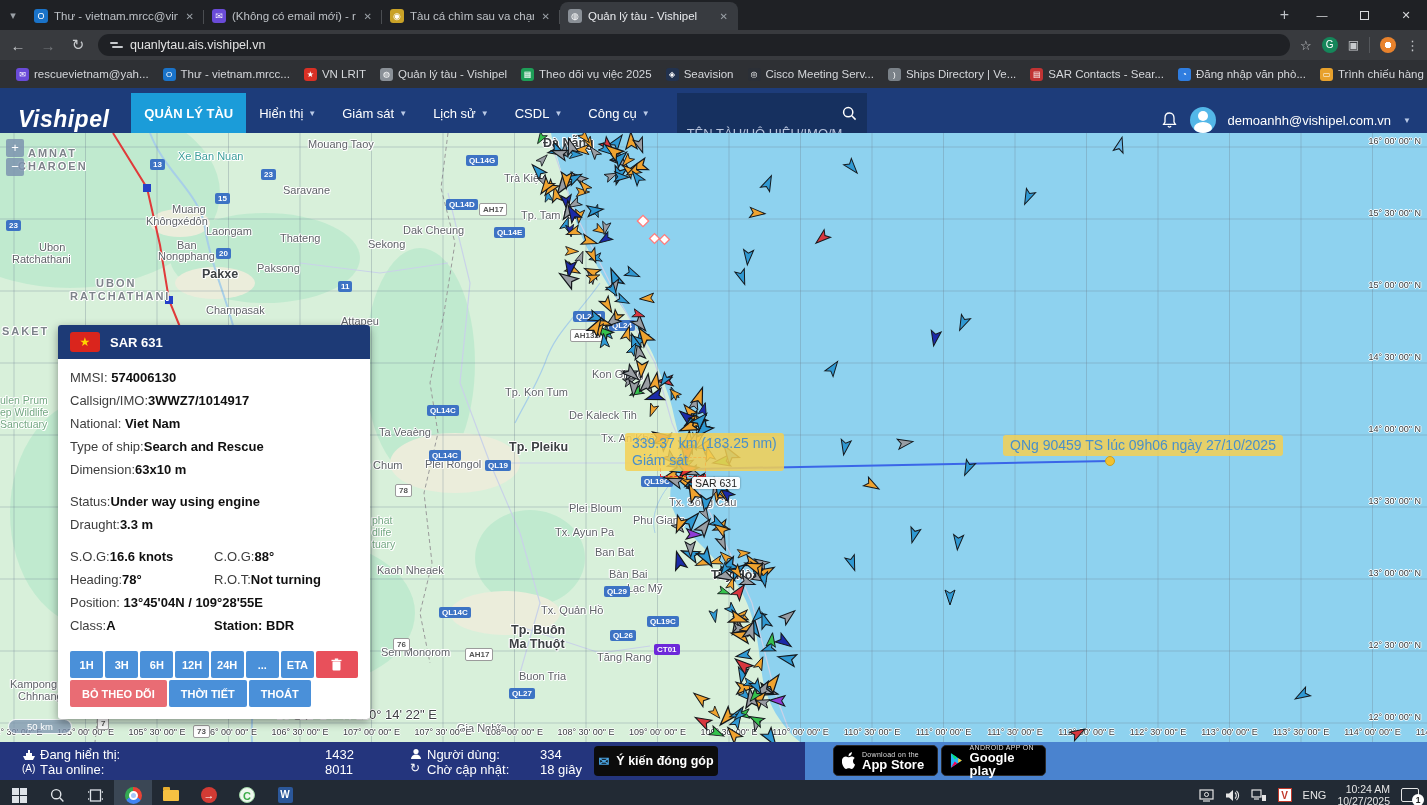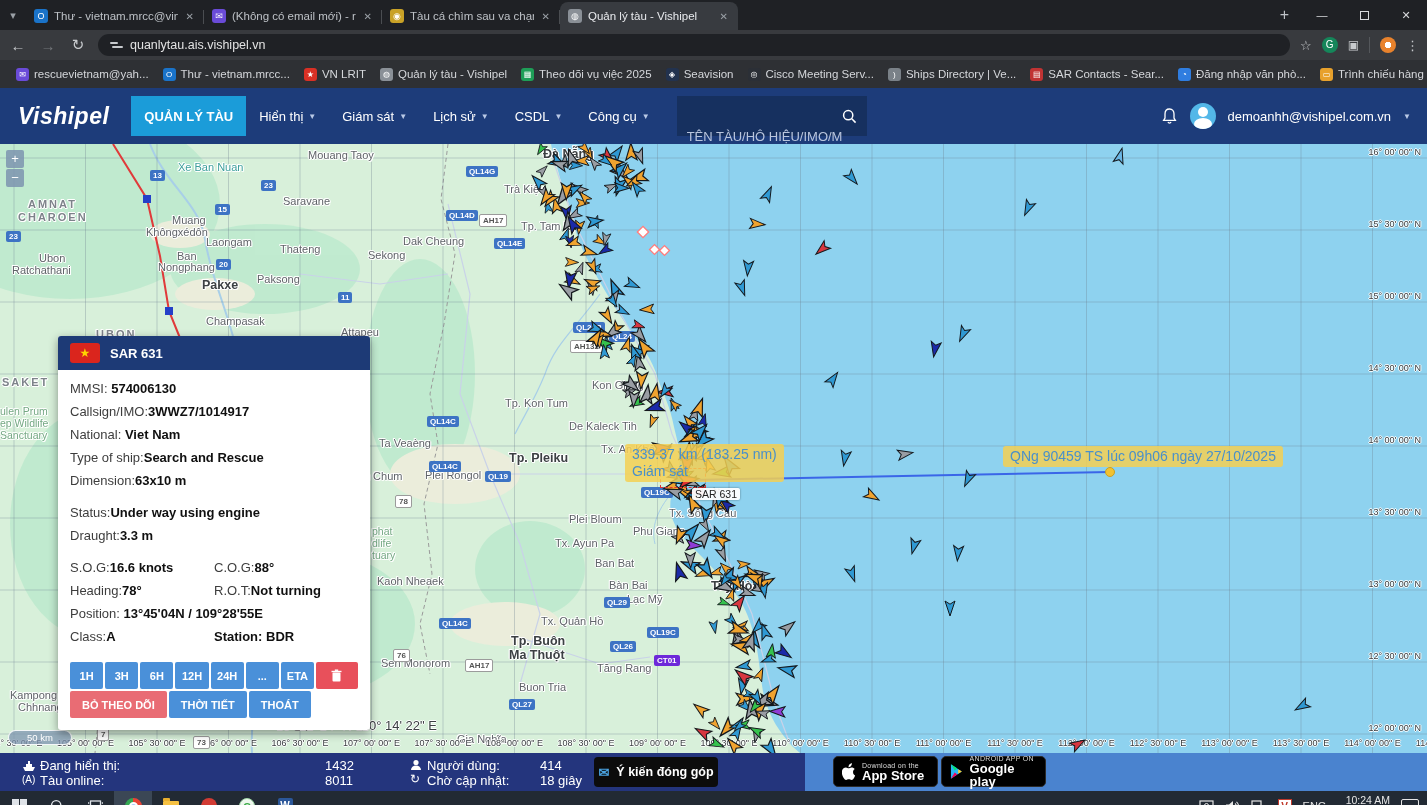--- a/index.html
+++ b/index.html
@@ -28,42 +28,42 @@
   .tune { display:inline-block; width:12px; }
   .tune i { display:block; height:2px; background:#c7cacd; margin:2px 0; border-radius:1px; }
   .tune i:first-child { width:8px; } .tune i:last-child { width:11px; margin-left:2px; }
   #addr-icons { display:flex; align-items:center; gap:10px; color:#c7cacd; font-size:13px; }
   .ext-circle { width:16px; height:16px; border-radius:50%; display:inline-block; }
   #bmbar { height:28px; background:#2e3034; display:flex; align-items:center; padding:0 10px; gap:4px; color:#d5d7db; font-size:11.5px; }
   .bm { display:flex; align-items:center; gap:5px; padding:3px 6px; border-radius:4px; white-space:nowrap; }
   .bm-ic { width:13px; height:13px; border-radius:3px; color:#fff; font-size:8px; line-height:13px; text-align:center; flex:none; }
   .bm-sep { width:1px; height:16px; background:#54575b; margin:0 6px; }
   
-  #appnav { height:56px; background:#1d3c7a; display:flex; align-items:center; color:#fff; }
+  #appnav { height:45px; background:#1d3c7a; display:flex; align-items:flex-end; color:#fff; }
   #brand { font-size:23px; font-weight:bold; font-style:italic; padding:0 22px 0 18px; letter-spacing:0.5px; }
   #nav-items { display:flex; height:40px; align-items:center; }
   .nav-item { padding:0 13px; height:40px; display:flex; align-items:center; gap:5px; font-size:13px; white-space:nowrap; }
   .nav-item.active { background:#1b9cd9; font-weight:bold; }
   .caret { font-size:8px; color:#b9c9e6; }
   #nav-search { margin-left:14px; width:190px; height:40px; background:#16305f; display:flex; align-items:center; padding:0 10px; }
   #nav-search input { flex:1; background:transparent; border:none; outline:none; color:#cdd7ea; font-size:13px; width:120px;margin-top:40px; }
   #nav-search input::placeholder { color:#b9c5dd; }
   #nav-right { margin-left:auto; display:flex; align-items:center; gap:12px; padding-right:16px; font-size:13px; }
   #avatar { width:26px; height:26px; border-radius:50%; background:#53b7e8; position:relative; overflow:hidden; }
   #avatar:before { content:""; position:absolute; left:8px; top:4px; width:10px; height:10px; border-radius:50%; background:#fff; }
   #avatar:after { content:""; position:absolute; left:4px; top:15px; width:18px; height:12px; border-radius:50%; background:#fff; }
   
   #map { position:relative; width:1427px; height:609px; background:#8ed2ef; overflow:hidden; }
   #basesvg, #shipsvg { position:absolute; left:0; top:0; z-index:1; }
   #shipsvg { z-index:20; }
   #label-layer { position:absolute; inset:0; z-index:15; pointer-events:none; }
   .mlabel { position:absolute; font-size:11px; color:#5f6368; white-space:nowrap;
     text-shadow:1px 0 0 #fff,-1px 0 0 #fff,0 1px 0 #fff,0 -1px 0 #fff,1px 1px 0 #fff,-1px -1px 0 #fff; }
   .mlabel.bold { font-size:12.5px; font-weight:bold; color:#3c4043; }
-  .mlabel.big { font-size:11px; color:#7d838a; letter-spacing:2px; font-weight:bold;margin-top:40px; }
+  .mlabel.big { font-size:11px; color:#7d838a; letter-spacing:2px; font-weight:bold; }
   .mlabel.teal { color:#3d9f9b; }
   .mlabel.green { color:#74a883; font-size:10.5px; }
   .badge { position:absolute; font-size:8px; font-weight:bold; padding:1px 3px; border-radius:2px; z-index:16; }
   .badge.blue { background:#3d73c4; color:#fff; }
   .badge.white { background:#fff; color:#555; border:1px solid #9b9b9b; }
   .badge.yellow { background:#6d28d9; color:#fff; }
   .lonlab, .latlab { position:absolute; font-size:9px; color:#3c4043; z-index:16;
     text-shadow:1px 0 0 #fff,-1px 0 0 #fff,0 1px 0 #fff,0 -1px 0 #fff; white-space:nowrap; }
   #zoomctl { position:absolute; left:6px; top:6px; width:18px; z-index:30; }
   .zbtn { width:18px; height:18px; background:rgba(125,148,175,.85); color:#fff; text-align:center;
@@ -817,21 +817,21 @@
   <span class="sb-abs" style="left:325px;top:5px;">1432</span>
   <span class="sb-abs" style="left:22px;top:21px;font-size:10px;">(A)</span>
   <span class="sb-abs" style="left:40px;top:20px;">Tàu online:</span>
   <span class="sb-abs" style="left:325px;top:20px;">8011</span>
 
   <svg class="sb-abs" style="left:410px;top:6px;" width="12" height="12" viewBox="0 0 12 12">
     <circle cx="6" cy="3.5" r="2.6" fill="#fff"></circle>
       <path d="M1,11 a5,4.6 0 0 1 10,0 Z" fill="#fff"></path>
   </svg>
   <span class="sb-abs" style="left:427px;top:5px;">Người dùng:</span>
-  <span class="sb-abs" style="left:540px;top:5px;">414</span>
+  <span class="sb-abs" style="left:540px;top:5px;">334</span>
   <span class="sb-abs" style="left:410px;top:19px;font-size:12px;">↻</span>
   <span class="sb-abs" style="left:427px;top:20px;">Chờ cập nhật:</span>
   <span class="sb-abs" style="left:540px;top:20px;">18 giây</span>
 
   <div id="feedback-btn">
     <span style="color:#4aa3e0;font-size:13px;">✉</span>
     <span>Ý kiến đóng góp</span>
   </div>
 
   <div class="store-badge" style="left:833px;">

